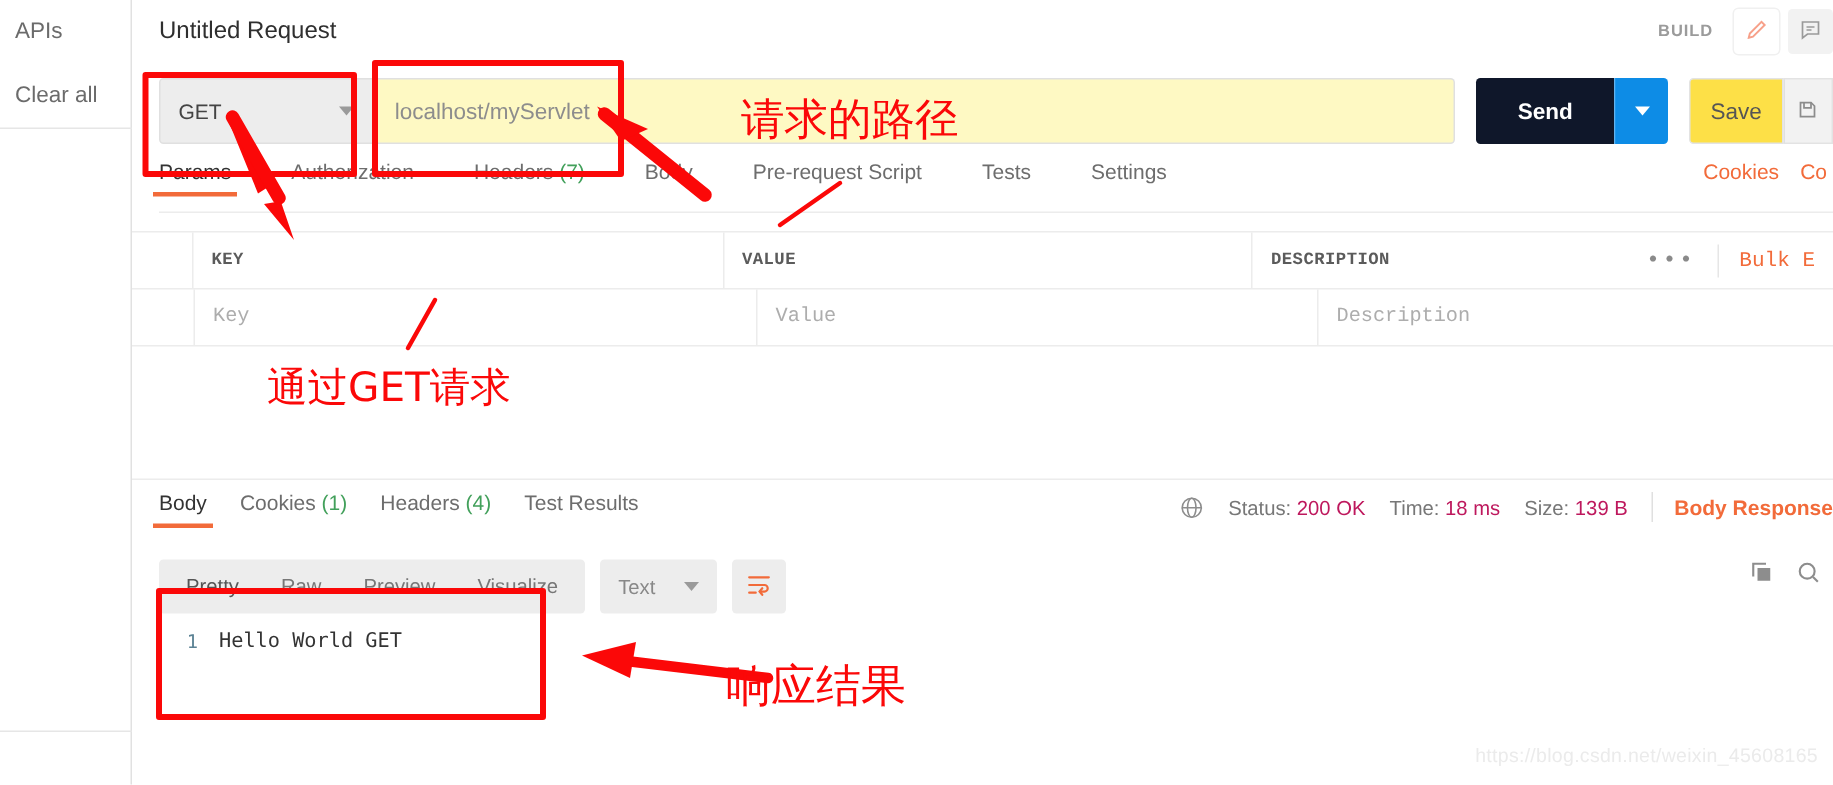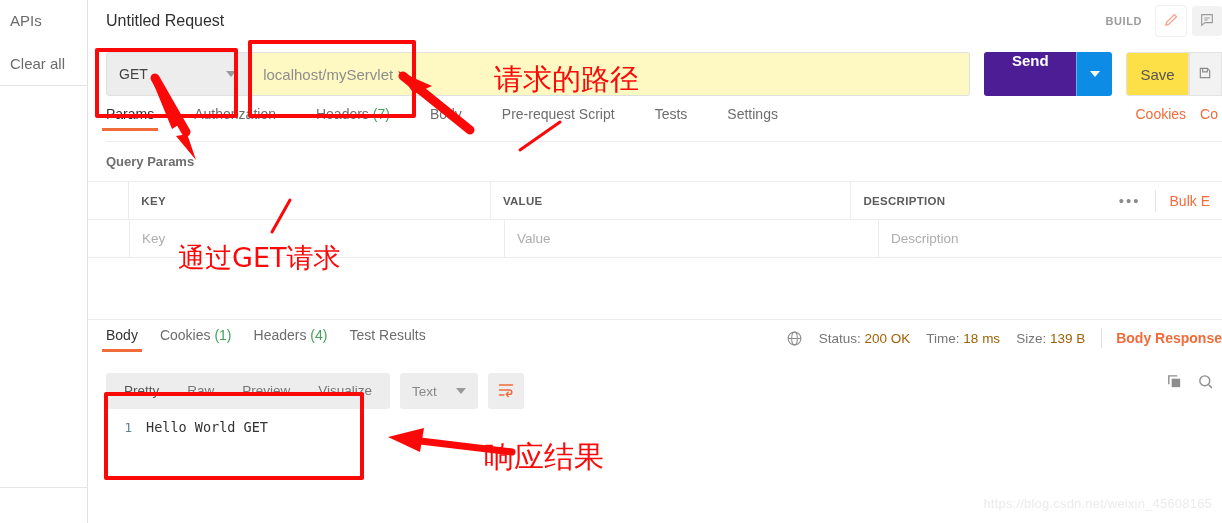--- a/index.html
+++ b/index.html
@@ -75,22 +75,22 @@
   .caret-down.white { border-top-color:#ffffff; }
   .url-input {
     width:738px; height:44px; background:#fef9c3; border:1px solid #e0e0e0;
     border-left:none; border-radius:0 3px 3px 0; display:flex; align-items:center;
     padding:0 14px; color:#8d8d8d; font-size:15px;
   }
   .send-wrap {
     display:flex; align-items:stretch; margin-left:14px; height:44px;
   }
   .send-btn {
-    background:#4c1d95; color:#fff; font-weight:bold; font-size:15px;
-    display:flex; align-items:flex-start; justify-content:center;
+    background:#0f172a; color:#fff; font-weight:bold; font-size:15px;
+    display:flex; align-items:center; justify-content:center;
     width:92px; border-radius:3px 0 0 3px;
   }
   .send-caret {
     background:#0d8ce6; width:36px; border-radius:0 3px 3px 0;
     display:flex; align-items:center; justify-content:center;
     border-left:1px solid rgba(255,255,255,.35);
   }
   .save-btn {
     margin-left:14px; height:44px; width:64px; background:#fde047;
     border:1px solid #e3e3e3; border-radius:3px 0 0 3px;
@@ -124,21 +124,21 @@
     position:absolute; left:0; right:0; top:35px; height:1px; background:#ececec;
   }
 
   .query-params-label {
     margin-left:18px; margin-top:12px; font-size:13px; font-weight:bold; color:#6e6e6e;
   }
 
   
   .params-table { margin-top:12px; width:100%; border-top:1px solid #ececec; }
   .ptr { display:flex; height:38px; border-bottom:1px solid #ececec; }
-  .pcell { display:flex; align-items:center; padding:0 12px; border-right:1px solid #ececec; }
+  .pcell { display:flex; align-items:center; padding:0 12px; border-right:1px solid #ececec;font-family:Liberation Mono, monospace; }
   .pcell.chk { width:42px; }
   .pcell.key { width:375px; }
   .pcell.val { width:374px; }
   .pcell.desc { width:250px; border-right:none; }
   .pcell.actions { width:auto; flex:1; border-right:none; display:flex; align-items:center; gap:0;}
   .hdr-text { font-size:11.5px; font-weight:bold; color:#5b5b5b; letter-spacing:.3px; }
   .ph-text { font-size:13.5px; color:#adadad; }
   .dots { color:#8a8a8a; letter-spacing:2px; font-size:15px; padding:0 14px; }
   .vsep { width:1px; height:22px; background:#e6e6e6; }
   .bulk { color:#f26b3a; font-size:14px; padding-left:14px; white-space:nowrap; }
@@ -147,21 +147,21 @@
   .resp-sep { position:absolute; left:0; right:0; top:319px; height:1px; background:#ececec; }
   .resp-tabs {
     position:absolute; left:18px; top:327px; height:30px;
     display:flex; align-items:flex-start; gap:22px;
   }
   .resp-meta {
     position:absolute; right:0; top:328px; display:flex; align-items:center; gap:0;
     font-size:13.5px; color:#777;
   }
   .meta-item { margin-right:16px; white-space:nowrap; }
-  .meta-val { color:#a16207; }
+  .meta-val { color:#be185d; }
   .globe { margin-right:16px; display:flex; align-items:center; }
   .meta-sep { width:1px; height:20px; background:#e0e0e0; margin-right:14px; }
   .save-resp { color:#f26b3a; font-weight:bold; font-size:14px; white-space:nowrap; }
 
   
   .resp-toolbar { position:absolute; left:18px; top:373px; display:flex; align-items:center; gap:10px; }
   .pill-group {
     background:#ededed; border-radius:3px; height:36px; display:flex; align-items:center;
     padding:0 4px;
   }
@@ -289,21 +289,20 @@
       <div class="tab">
         <span>Settings</span>
       </div>
       <div class="tabs-right" style="right:4px; position:absolute;">
         <span class="link-orange">Cookies</span>
         <span class="link-orange">Co</span>
       </div>
       <div class="tabs-underline"></div>
     </div>
 
-    <div class="query-params-label">Query Params</div>
 
     <div class="params-table">
       <div class="ptr">
         <div class="pcell chk"></div>
         <div class="pcell key">
           <span class="hdr-text">KEY</span>
         </div>
         <div class="pcell val">
           <span class="hdr-text">VALUE</span>
         </div>

